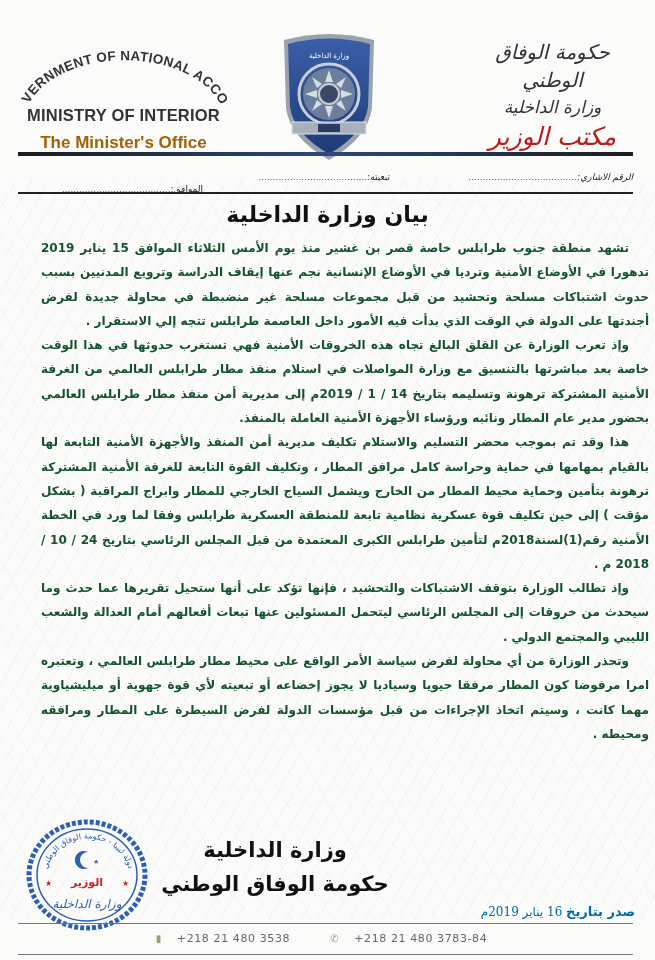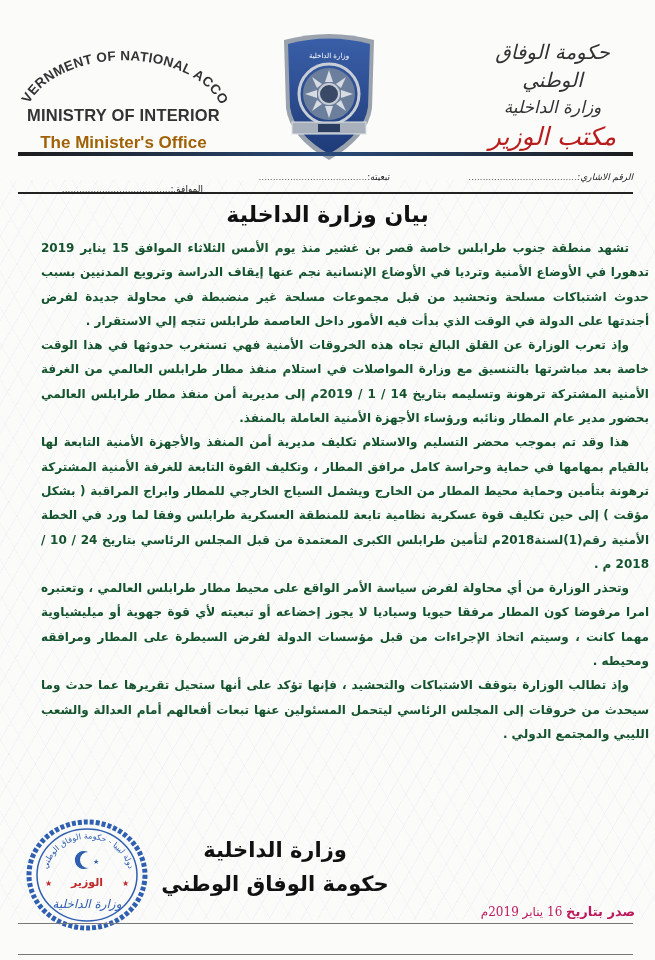--- a/index.html
+++ b/index.html
@@ -57,21 +57,21 @@
       position:absolute; left:250px; width:200px; top:798px; text-align:center; direction:rtl;
       font-family:"DejaVu Sans", sans-serif; font-weight:bold; font-size:18px;
     }
     .closing2 {
       position:absolute; left:150px; width:250px; top:833px; text-align:center; direction:rtl;
       font-family:"DejaVu Sans", sans-serif; font-weight:bold; font-size:21px; line-height:34px;
     }
     .stamp { position:absolute; left:25px; top:818px; width:124px; height:114px; }
     .issued {
       position:absolute; right:20px; top:904px; direction:rtl;
-      font-family:"DejaVu Serif", serif; font-size:12px; color:#be185d;text-align:center;
+      font-family:"DejaVu Serif", serif; font-size:12px; color:#0369a1;text-align:center;
     }
     .issued b { font-family:"DejaVu Sans", sans-serif; font-size:13px; }
     .rule-3 { position:absolute; left:18px; top:923px; width:615px; height:1px; background:#777; }
     .footer { position:absolute; left:0; width:655px; top:932px; text-align:center;
       font-family:"DejaVu Sans", sans-serif; font-size:11px; color:#666; letter-spacing:0.6px; }
     .footer span { margin:0 12px; }
     .footer .ic { color:#8fa37a; font-size:10px; margin:0 3px 0 0; }
     .rule-4 { position:absolute; left:18px; top:954px; width:615px; height:1px; background:#777; }
   </style>
 </head>
@@ -142,22 +142,22 @@
     </div>
   </div>
   <div class="rule-2"></div>
 
   <div class="title">بيان وزارة الداخلية</div>
 
   <div class="body-text">
     <p class="ind">تشهد منطقة جنوب طرابلس خاصة قصر بن غشير منذ يوم الأمس الثلاثاء الموافق 15 يناير 2019 تدهورا في الأوضاع الأمنية وترديا في الأوضاع الإنسانية نجم عنها إيقاف الدراسة وترويع المدنيين بسبب حدوث اشتباكات مسلحة وتحشيد من قبل مجموعات مسلحة غير منضبطة في محاولة جديدة لفرض أجندتها على الدولة في الوقت الذي بدأت فيه الأمور داخل العاصمة طرابلس تتجه إلي الاستقرار .</p>
     <p class="ind">وإذ تعرب الوزارة عن القلق البالغ تجاه هذه الخروقات الأمنية فهي تستغرب حدوثها في هذا الوقت خاصة بعد مباشرتها بالتنسيق مع وزارة المواصلات في استلام منفذ مطار طرابلس العالمي من الغرفة الأمنية المشتركة ترهونة وتسليمه بتاريخ 14 / 1 / 2019م إلى مديرية أمن منفذ مطار طرابلس العالمي بحضور مدير عام المطار ونائبه ورؤساء الأجهزة الأمنية العاملة بالمنفذ.</p>
     <p class="ind">هذا وقد تم بموجب محضر التسليم والاستلام تكليف مديرية أمن المنفذ والأجهزة الأمنية التابعة لها بالقيام بمهامها في حماية وحراسة كامل مرافق المطار ، وتكليف القوة التابعة للغرفة الأمنية المشتركة ترهونة بتأمين وحماية محيط المطار من الخارج ويشمل السياج الخارجي للمطار وابراج المراقبة ( بشكل مؤقت ) إلى حين تكليف قوة عسكرية نظامية تابعة للمنطقة العسكرية طرابلس وفقا لما ورد في الخطة الأمنية رقم(1)لسنة2018م لتأمين طرابلس الكبرى المعتمدة من قبل المجلس الرئاسي بتاريخ 24 / 10 / 2018 م .</p>
+    <p class="ind">وإذ تطالب الوزارة بتوقف الاشتباكات والتحشيد ، فإنها تؤكد على أنها ستحيل تقريرها عما حدث وما سيحدث من خروقات إلى المجلس الرئاسي ليتحمل المسئولين عنها تبعات أفعالهم أمام العدالة والشعب الليبي والمجتمع الدولي .</p>
     <p class="ind">وتحذر الوزارة من أي محاولة لفرض سياسة الأمر الواقع على محيط مطار طرابلس العالمي ، وتعتبره امرا مرفوضا كون المطار مرفقا حيويا وسياديا لا يجوز إخضاعه أو تبعيته لأي قوة جهوية أو ميليشياوية مهما كانت ، وسيتم اتخاذ الإجراءات من قبل مؤسسات الدولة لفرض السيطرة على المطار ومرافقه ومحيطه .</p>
-    <p class="ind">وإذ تطالب الوزارة بتوقف الاشتباكات والتحشيد ، فإنها تؤكد على أنها ستحيل تقريرها عما حدث وما سيحدث من خروقات إلى المجلس الرئاسي ليتحمل المسئولين عنها تبعات أفعالهم أمام العدالة والشعب الليبي والمجتمع الدولي .</p>
   </div>
 
   <div class="closing2">
     <div>وزارة الداخلية</div>
     <div>حكومة الوفاق الوطني</div>
   </div>
 
   <div class="stamp">
     <svg width="124" height="114" viewBox="0 0 124 114">
       <defs>
@@ -176,14 +176,18 @@
       <text x="62" y="90" text-anchor="middle" font-size="12" fill="#2f5fb0" font-family="DejaVu Serif, serif" font-style="italic">وزارة الداخلية</text>
     </svg>
   </div>
 
   <div class="issued">
     <b>صدر بتاريخ</b>
     <span>16 يناير 2019م</span>
   </div>
 
   <div class="rule-3"></div>
+  <div class="footer">
+    <span><span class="ic">▮</span><span>+218 21 480 3538</span></span>
+    <span><span class="ic">✆</span><span>+218 21 480 3783-84</span></span>
+  </div>
   <div class="rule-4"></div>
 </div>
 
 </body></html>

